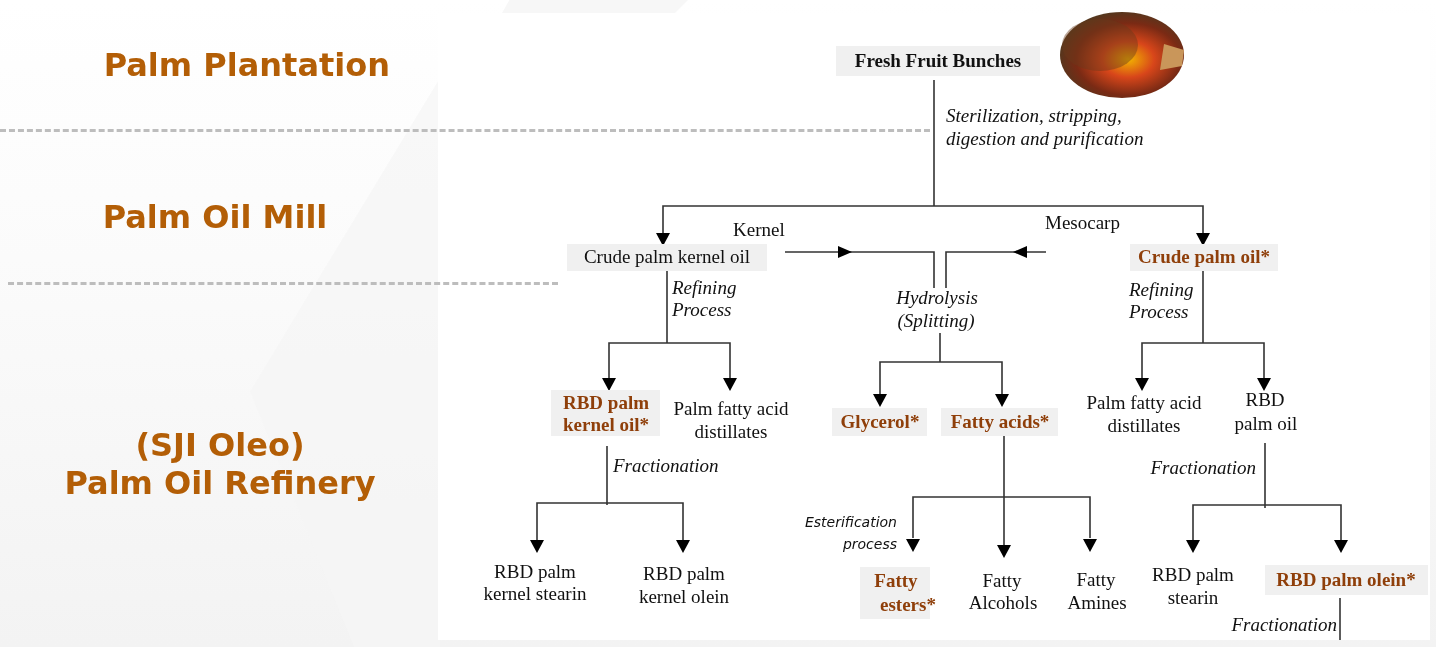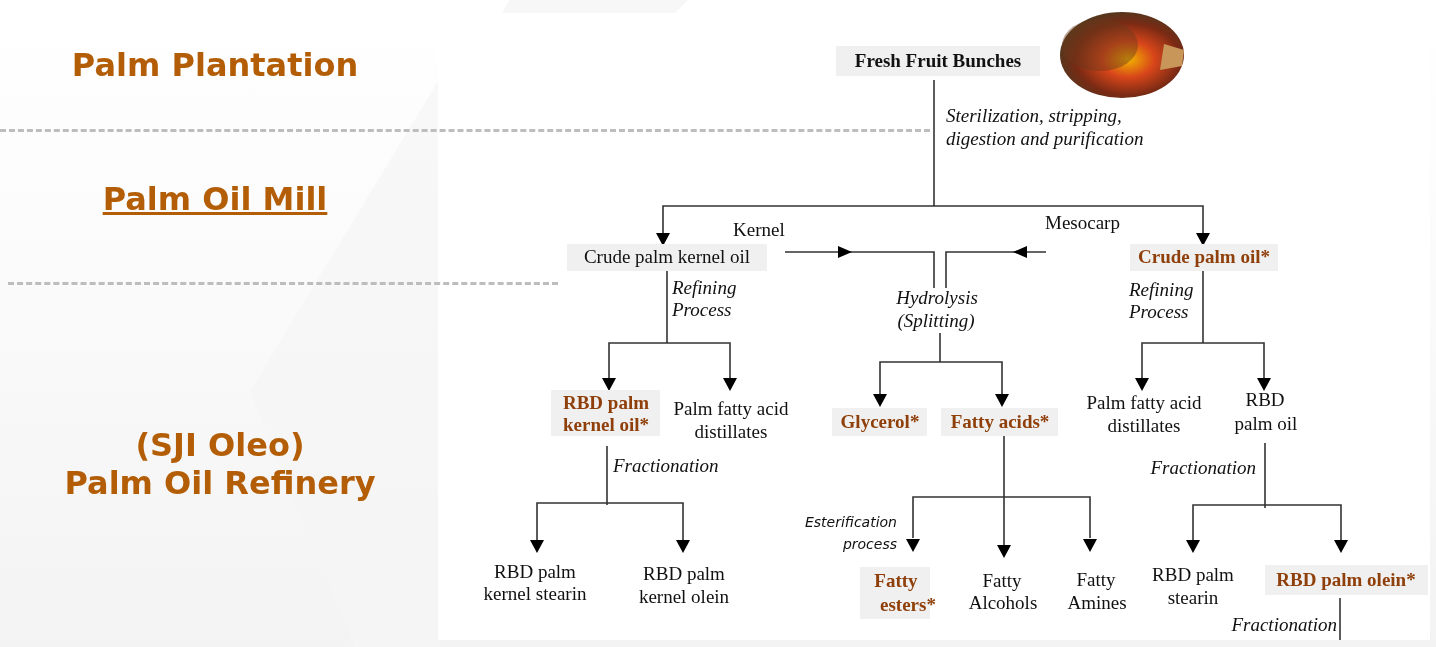--- a/index.html
+++ b/index.html
@@ -10,22 +10,22 @@
   }
   .bg-shape { position: absolute; background: #f7f7f7; }
   .bg-top { left: 502px; top: 0; width: 186px; height: 13px;
     clip-path: polygon(4% 0, 100% 0, 93% 100%, 0 100%); }
   .bg-chev { left: 250px; top: 78px; width: 190px; height: 570px; background: #f5f5f5;
     clip-path: polygon(100% 0, 100% 100%, 55% 100%, 0 55%, 100% 0); opacity: .7; }
   .stage-label {
     position: absolute; color: #b35e06; font-family: "DejaVu Sans", sans-serif;
     font-weight: bold; font-size: 32px; text-align: center; line-height: 38px;
   }
-  #lbl-plantation { left: 40px; top: 46px; width: 350px; }
-  #lbl-mill { left: 40px; top: 180px; width: 350px; text-decoration: underline; }
+  #lbl-plantation { left: 40px; top: 46px; width: 350px; text-align: right; }
+  #lbl-mill { left: 40px; top: 198px; width: 350px; }
   #lbl-refinery { left: 20px; top: 426px; width: 400px; }
   .divider { position: absolute; height: 0; border-top: 3px dashed #bdbdbd; }
   #div1 { left: 0; top: 129px; width: 930px; }
   #div2 { left: 8px; top: 282px; width: 550px; }
   .diagram-panel { position: absolute; left: 438px; top: 13px; width: 992px; height: 627px; background: #ffffff; }
   svg#flow { position: absolute; left: 0; top: 0; }
   .node-bg { fill: #f0f0f0; }
   .t { font-family: "Liberation Serif", serif; font-size: 19px; fill: #111; }
   .tb { font-weight: bold; }
   .ti { font-style: italic; }

